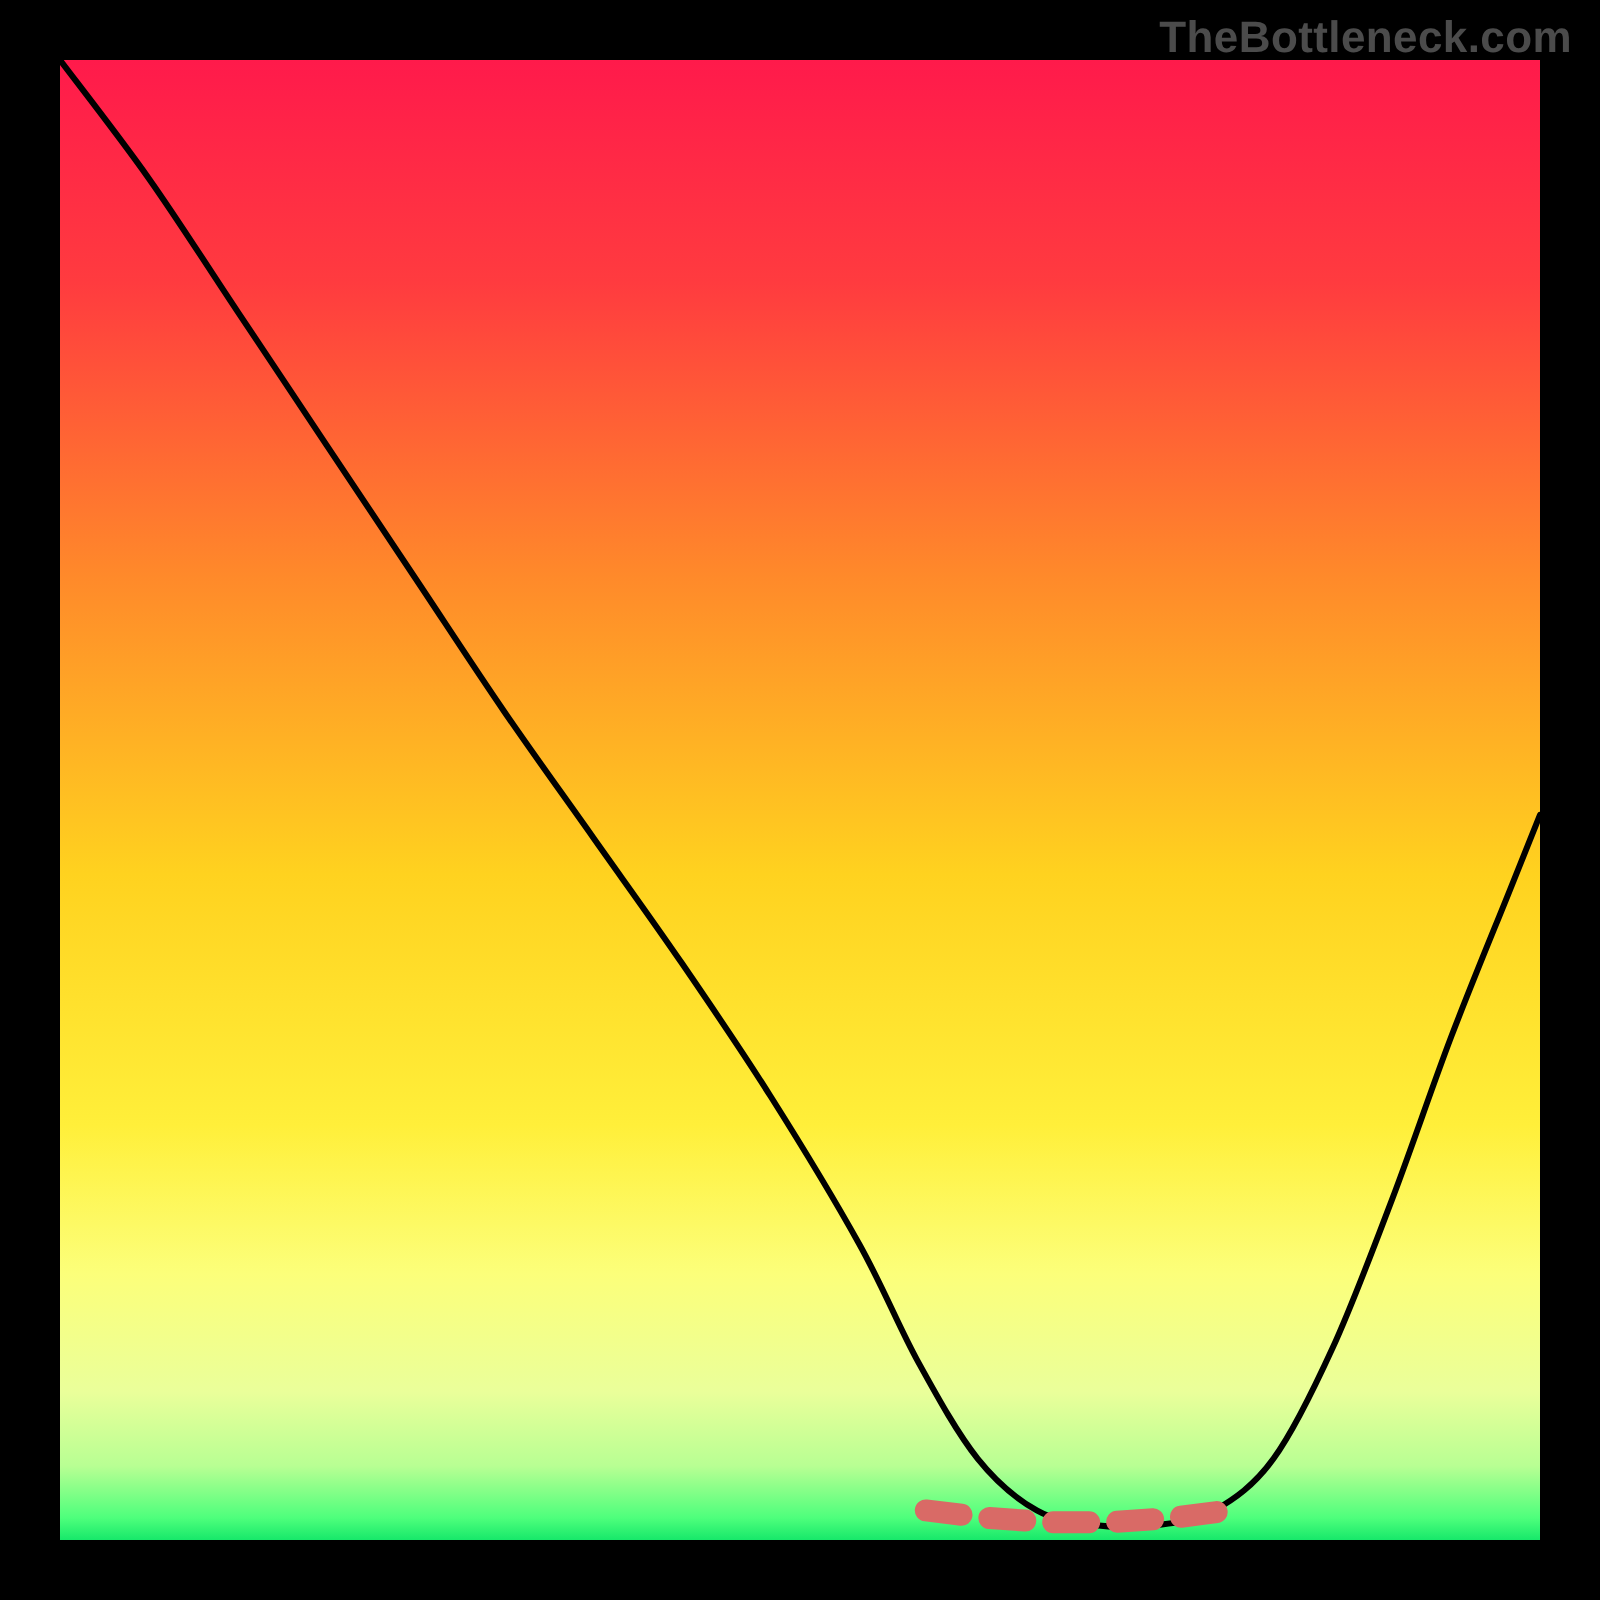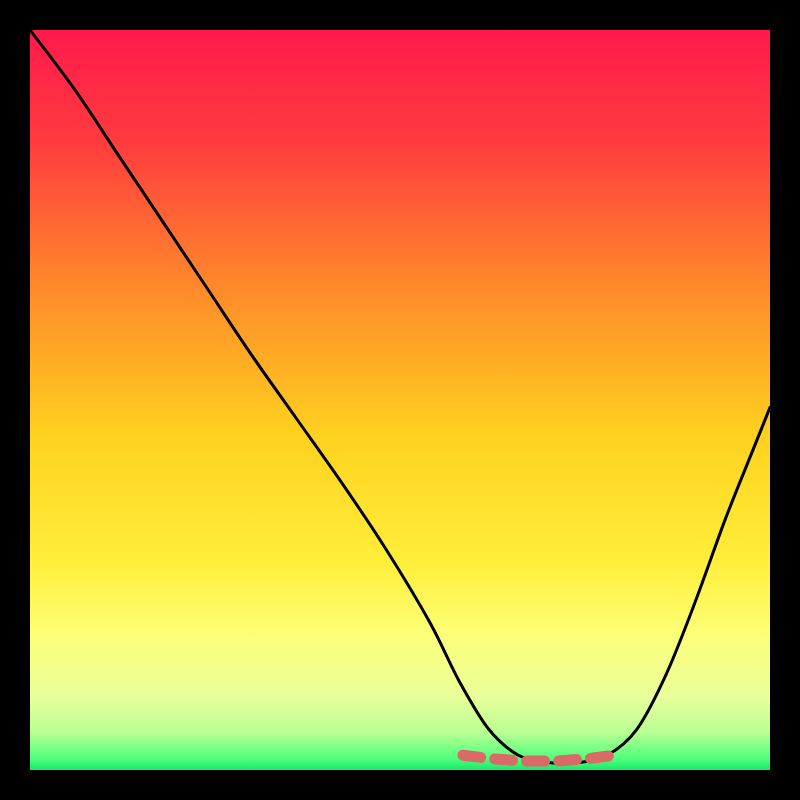--- a/index.html
+++ b/index.html
@@ -68,13 +68,14 @@
             <stop offset="100%" stop-color="#17e86a"></stop>
           </linearGradient>
       </defs>
       <rect x="0" y="0" width="740" height="740" fill="url(#bg-grad)"></rect>
     </svg>
     <svg class="curve" viewBox="0 0 740 740" preserveAspectRatio="none">
       <path id="main-curve" fill="none" stroke="#000000" stroke-width="3" stroke-linecap="round" d="M 0 0 C 7.3999999999999995 9.866666666666655, 29.6 38.23333333333325, 44.4 59.19999999999993 C 59.199999999999996 80.16666666666661, 74 103.60000000000007, 88.8 125.80000000000007 C 103.6 148.00000000000009, 118.39999999999999 170.2, 133.2 192.39999999999998 C 148 214.59999999999997, 162.79999999999998 236.8, 177.6 259 C 192.4 281.2, 207.2 304.01666666666665, 222 325.59999999999997 C 236.8 347.1833333333333, 251.59999999999997 367.5333333333333, 266.4 388.5 C 281.2 409.4666666666667, 296 429.81666666666666, 310.8 451.4 C 325.6 472.9833333333333, 340.4 494.56666666666666, 355.2 518 C 370 541.4333333333334, 387.2666666666667 569.8, 399.6 592 C 411.93333333333334 614.2, 419.3333333333333 633.3166666666667, 429.2 651.2 C 439.06666666666666 669.0833333333334, 448.93333333333334 686.9666666666666, 458.8 699.3 C 468.6666666666667 711.6333333333333, 478.53333333333336 719.6500000000001, 488.40000000000003 725.2 C 498.2666666666667 730.75, 508.1333333333333 731.3666666666667, 518 732.6 C 527.8666666666667 733.8333333333334, 537.7333333333333 733.8333333333334, 547.6 732.6 C 557.4666666666667 731.3666666666667, 567.3333333333334 730.75, 577.2 725.2 C 587.0666666666667 719.6500000000001, 596.9333333333333 712.8666666666667, 606.8 699.3 C 616.6666666666666 685.7333333333332, 626.5333333333333 665.3833333333333, 636.4 643.8 C 646.2666666666667 622.2166666666666, 656.1333333333333 595.6999999999999, 666 569.8 C 675.8666666666667 543.9, 685.7333333333332 514.3, 695.5999999999999 488.4 C 705.4666666666666 462.5, 717.8 432.9, 725.1999999999999 414.4 C 732.5999999999999 395.9, 737.5333333333333 383.5666666666667, 740 377.40000000000003"></path>
       <path id="bottom-marker" fill="none" stroke="#d96a66" stroke-width="11" stroke-linecap="round" stroke-linejoin="round" stroke-dasharray="18 14" d="M 432.9 725.2 L 463.24 728.9 L 494.32000000000005 731.12 L 525.4 731.12 L 556.48 728.9 L 584.6 725.2"></path>
     </svg>
   </div>
+  <div class="watermark">TheBottleneck.com</div>
 </div>
 
 </body></html>

